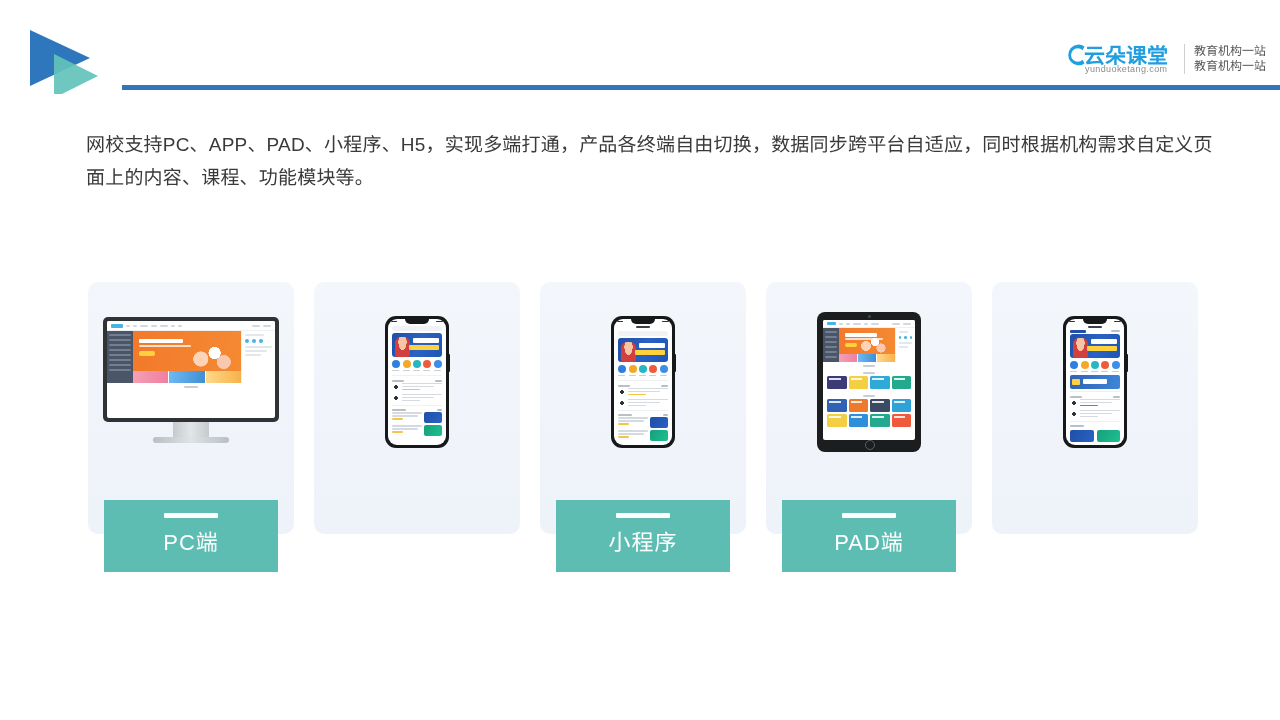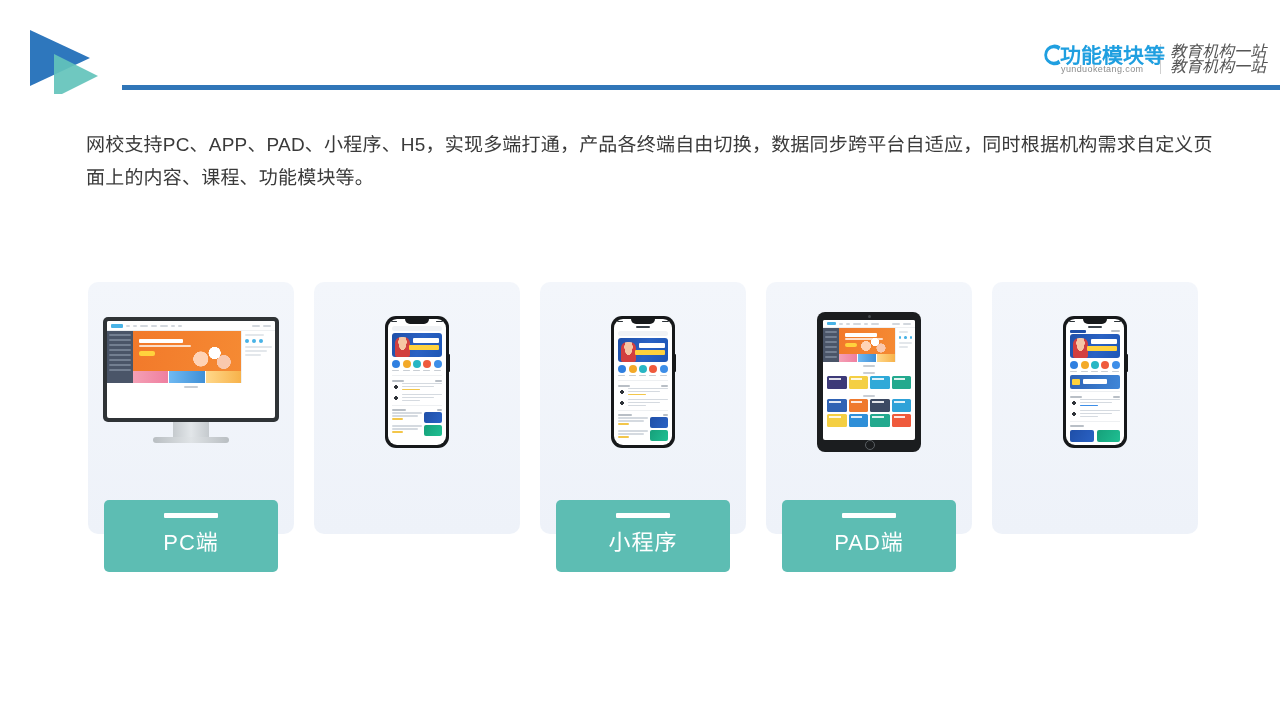--- a/index.html
+++ b/index.html
@@ -101,25 +101,24 @@
     letter-spacing: 0.4px;
     white-space: nowrap;
   }
   #corp-logo-divider {
     width: 1px;
     height: 30px;
     background: #cfcfcf;
     margin: 0 9px 0 4px;
   }
   #corp-logo-tagline {
-    font-size: 16px;
+    font-size: 12px;
     line-height: 15px;
     color: #555555;
     white-space: nowrap;
-    font-style: italic;
   }
 
   
   #intro {
     position: absolute;
     left: 86px;
     top: 128px;
     width: 1128px;
     font-size: 19px;
     line-height: 33px;
@@ -153,21 +152,21 @@
     align-items: center;
     justify-content: center;
   }
   .device-label {
     position: absolute;
     left: 16px;
     top: 218px;
     width: 174px;
     height: 72px;
     background: #5dbdb3;
-    border-radius: 5px;
+    border-radius: 0;
     display: flex;
     align-items: center;
     justify-content: center;
     box-sizing: border-box;
   }
   .device-label-dash {
     position: absolute;
     left: 50%;
     top: 13px;
     margin-left: -27px;
@@ -340,21 +339,21 @@
   </div>
 
 
   <div id="title-rule"></div>
 
   <div id="corp-logo">
     <div id="corp-logo-mark">
       <svg id="corp-logo-cloud" viewBox="0 0 32 32" xmlns="http://www.w3.org/2000/svg">
         <path d="M24 8 A11 11 0 1 0 24 26 L22 22 A7.2 7.2 0 1 1 22 12 Z" fill="#1f9fe0"></path>
       </svg>
-      <div id="corp-logo-name">功能模块等</div>
+      <div id="corp-logo-name">云朵课堂</div>
       <div id="corp-logo-url">yunduoketang.com</div>
     </div>
     <div id="corp-logo-divider"></div>
     <div id="corp-logo-tagline">
       <div>教育机构一站</div>
       <div>教育机构一站</div>
     </div>
   </div>
 </div>
 

